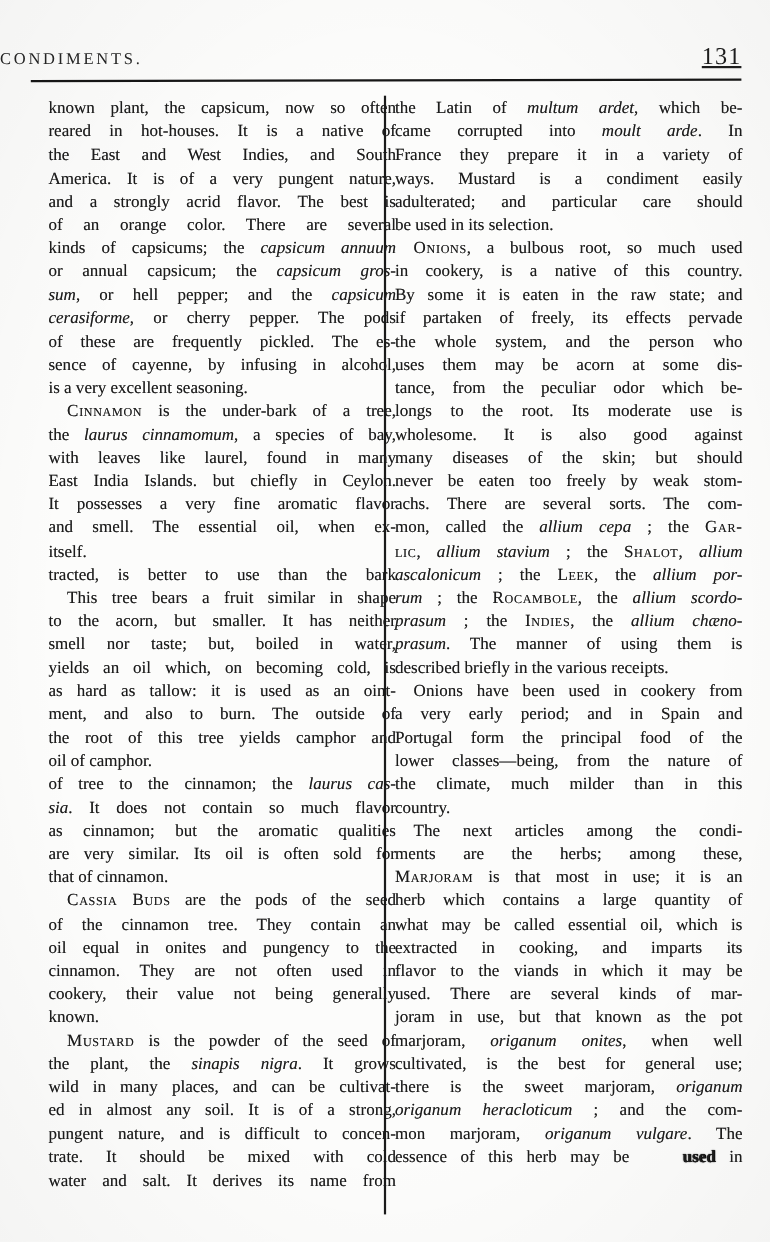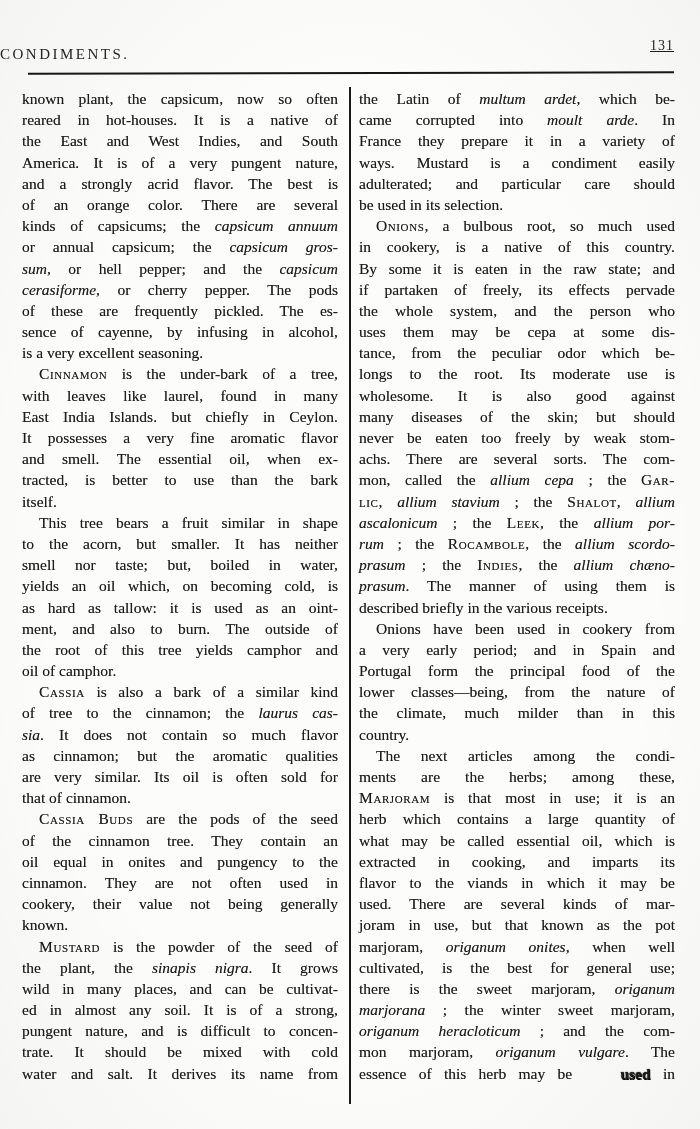--- a/index.html
+++ b/index.html
@@ -17,37 +17,37 @@
       #fcfcfb;
   }
   .running-title{
     position:absolute;top:46px;left:0;width:672px;
     text-align:left;
     font-size:15px;letter-spacing:2.5px;
     color:#242424;
   }
   .page-number{
     position:absolute;top:38px;right:26px;
-    font-size:14px;color:#1d1d1d;letter-spacing:1px;text-decoration:underline;
+    font-size:22px;color:#1d1d1d;letter-spacing:1px;text-decoration:underline;
   }
   .header-rule{
     position:absolute;top:72px;left:28px;width:646px;height:2px;
     background:#161616;
     transform:rotate(-0.12deg);
   }
   .column-divider{
     position:absolute;left:349px;top:87px;width:1.6px;height:1017px;
     background:#1a1a1a;
   }
   .col{
     position:absolute;top:88px;width:316px;
     font-size:15.5px;
     text-shadow:0 0 0.3px rgba(20,20,20,0.55);
   }
-  .col-left{left:22px;}
+  .col-left{left:44px;}
   .col-right{left:359px;}
   .para{margin:0;padding:0;}
   .line{
     height:21.2px;line-height:21.2px;
     text-align:justify;text-align-last:justify;
     overflow:visible;
   }
   .line.indent{text-indent:17px;}
   .line.lastline{text-align-last:left;}
   .seg-i{font-style:italic;}
@@ -73,39 +73,39 @@
         <div class="line"><span class="seg-r">kinds of capsicums; the </span><span class="seg-i">capsicum annuum</span></div>
         <div class="line"><span class="seg-r">or annual capsicum; the </span><span class="seg-i">capsicum gros-</span></div>
         <div class="line"><span class="seg-i">sum</span><span class="seg-r">, or hell pepper; and the </span><span class="seg-i">capsicum</span></div>
         <div class="line"><span class="seg-i">cerasiforme</span><span class="seg-r">, or cherry pepper. The pods</span></div>
         <div class="line"><span class="seg-r">of these are frequently pickled. The es-</span></div>
         <div class="line"><span class="seg-r">sence of cayenne, by infusing in alcohol,</span></div>
         <div class="line lastline"><span class="seg-r">is a very excellent seasoning.</span></div>
       </div>
       <div class="para">
         <div class="line indent"><span class="seg-sc">Cinnamon</span><span class="seg-r"> is the under-bark of a tree,</span></div>
+        <div class="line"><span class="seg-r">the </span><span class="seg-i">laurus cinnamomum</span><span class="seg-r">, a species of bay,</span></div>
         <div class="line"><span class="seg-r">with leaves like laurel, found in many</span></div>
         <div class="line"><span class="seg-r">East India Islands. but chiefly in Ceylon.</span></div>
         <div class="line"><span class="seg-r">It possesses a very fine aromatic flavor</span></div>
         <div class="line"><span class="seg-r">and smell. The essential oil, when ex-</span></div>
+        <div class="line lastline"><span class="seg-r">itself.</span></div>
         <div class="line"><span class="seg-r">tracted, is better to use than the bark</span></div>
-        <div class="line lastline"><span class="seg-r">itself.</span></div>
       </div>
       <div class="para">
         <div class="line indent"><span class="seg-r">This tree bears a fruit similar in shape</span></div>
         <div class="line"><span class="seg-r">to the acorn, but smaller. It has neither</span></div>
         <div class="line"><span class="seg-r">smell nor taste; but, boiled in water,</span></div>
         <div class="line"><span class="seg-r">yields an oil which, on becoming cold, is</span></div>
         <div class="line"><span class="seg-r">as hard as tallow: it is used as an oint-</span></div>
         <div class="line"><span class="seg-r">ment, and also to burn. The outside of</span></div>
         <div class="line"><span class="seg-r">the root of this tree yields camphor and</span></div>
         <div class="line lastline"><span class="seg-r">oil of camphor.</span></div>
       </div>
       <div class="para">
-        <div class="line indent"><span class="seg-sc">Cassia</span><span class="seg-r"> is also a bark of a similar kind</span></div>
         <div class="line"><span class="seg-r">of tree to the cinnamon; the </span><span class="seg-i">laurus cas-</span></div>
         <div class="line"><span class="seg-i">sia</span><span class="seg-r">. It does not contain so much flavor</span></div>
         <div class="line"><span class="seg-r">as cinnamon; but the aromatic qualities</span></div>
         <div class="line"><span class="seg-r">are very similar. Its oil is often sold for</span></div>
         <div class="line lastline"><span class="seg-r">that of cinnamon.</span></div>
       </div>
       <div class="para">
         <div class="line indent"><span class="seg-sc">Cassia Buds</span><span class="seg-r"> are the pods of the seed</span></div>
         <div class="line"><span class="seg-r">of the cinnamon tree. They contain an</span></div>
         <div class="line"><span class="seg-r">oil equal in onites and pungency to the</span></div>
@@ -131,21 +131,21 @@
         <div class="line"><span class="seg-r">ways. Mustard is a condiment easily</span></div>
         <div class="line"><span class="seg-r">adulterated; and particular care should</span></div>
         <div class="line lastline"><span class="seg-r">be used in its selection.</span></div>
       </div>
       <div class="para">
         <div class="line indent"><span class="seg-sc">Onions</span><span class="seg-r">, a bulbous root, so much used</span></div>
         <div class="line"><span class="seg-r">in cookery, is a native of this country.</span></div>
         <div class="line"><span class="seg-r">By some it is eaten in the raw state; and</span></div>
         <div class="line"><span class="seg-r">if partaken of freely, its effects pervade</span></div>
         <div class="line"><span class="seg-r">the whole system, and the person who</span></div>
-        <div class="line"><span class="seg-r">uses them may be cepa at some dis-</span></div>
+        <div class="line"><span class="seg-r">uses them may be acorn at some dis-</span></div>
         <div class="line"><span class="seg-r">tance, from the peculiar odor which be-</span></div>
         <div class="line"><span class="seg-r">longs to the root. Its moderate use is</span></div>
         <div class="line"><span class="seg-r">wholesome. It is also good against</span></div>
         <div class="line"><span class="seg-r">many diseases of the skin; but should</span></div>
         <div class="line"><span class="seg-r">never be eaten too freely by weak stom-</span></div>
         <div class="line"><span class="seg-r">achs. There are several sorts. The com-</span></div>
         <div class="line"><span class="seg-r">mon, called the </span><span class="seg-i">allium cepa</span><span class="seg-r"> ; the </span><span class="seg-sc">Gar-</span></div>
         <div class="line"><span class="seg-sc">lic</span><span class="seg-r">, </span><span class="seg-i">allium stavium</span><span class="seg-r"> ; the </span><span class="seg-sc">Shalot</span><span class="seg-r">, </span><span class="seg-i">allium</span></div>
         <div class="line"><span class="seg-i">ascalonicum</span><span class="seg-r"> ; the </span><span class="seg-sc">Leek</span><span class="seg-r">, the </span><span class="seg-i">allium por-</span></div>
         <div class="line"><span class="seg-i">rum</span><span class="seg-r"> ; the </span><span class="seg-sc">Rocambole</span><span class="seg-r">, the </span><span class="seg-i">allium scordo-</span></div>
@@ -167,19 +167,18 @@
         <div class="line"><span class="seg-sc">Marjoram</span><span class="seg-r"> is that most in use; it is an</span></div>
         <div class="line"><span class="seg-r">herb which contains a large quantity of</span></div>
         <div class="line"><span class="seg-r">what may be called essential oil, which is</span></div>
         <div class="line"><span class="seg-r">extracted in cooking, and imparts its</span></div>
         <div class="line"><span class="seg-r">flavor to the viands in which it may be</span></div>
         <div class="line"><span class="seg-r">used. There are several kinds of mar-</span></div>
         <div class="line"><span class="seg-r">joram in use, but that known as the pot</span></div>
         <div class="line"><span class="seg-r">marjoram, </span><span class="seg-i">origanum onites</span><span class="seg-r">, when well</span></div>
         <div class="line"><span class="seg-r">cultivated, is the best for general use;</span></div>
         <div class="line"><span class="seg-r">there is the sweet marjoram, </span><span class="seg-i">origanum</span></div>
-        <div class="line"><span class="seg-i">marjorana</span><span class="seg-r"> ; the winter sweet marjoram,</span></div>
         <div class="line"><span class="seg-i">origanum heracloticum</span><span class="seg-r"> ; and the com-</span></div>
         <div class="line"><span class="seg-r">mon marjoram, </span><span class="seg-i">origanum vulgare</span><span class="seg-r">. The</span></div>
         <div class="line"><span class="seg-r">essence of this herb may be </span><span class="seg-sm">used</span><span class="seg-r"> in</span></div>
       </div>
     </div>
 </div>
 
 </body></html>

